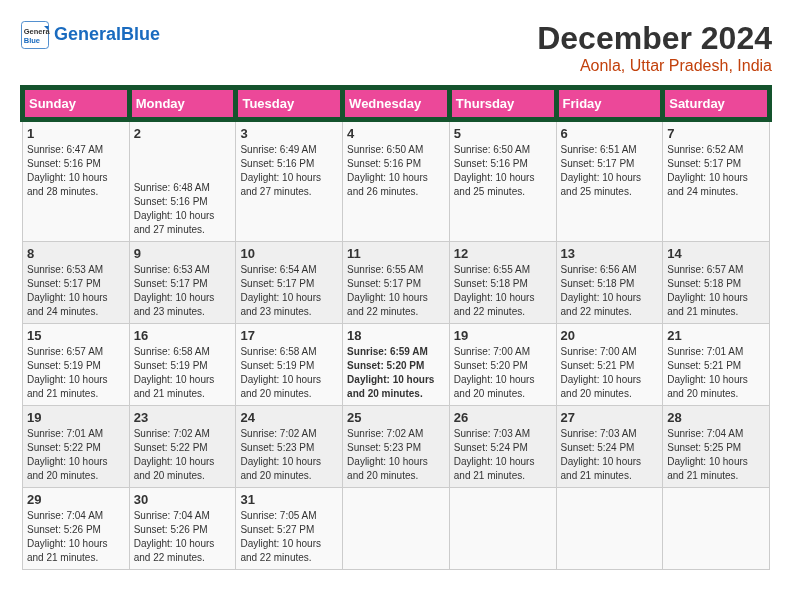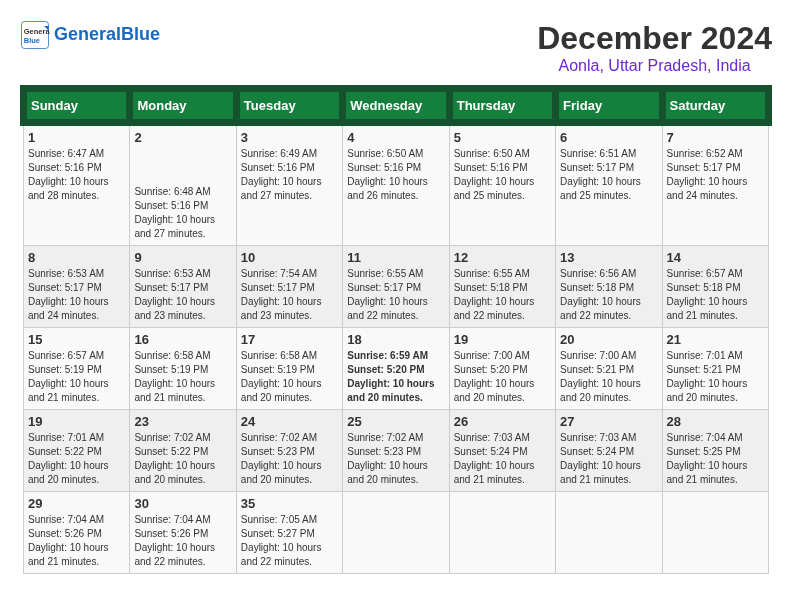--- a/index.html
+++ b/index.html
@@ -29,44 +29,44 @@
       text-align: right;
     }
     .logo-text span {
       color: #1a6bbf;
     }
     .logo-icon {
       width: 30px;
       height: 30px;
     }
     .title-area {
-      text-align: center;
+      text-align: right;
     }
     .cal-title {
       font-size: 32px;
       font-weight: bold;
       color: #333;
     }
     .cal-subtitle {
       font-size: 16px;
-      color: #6d28d9;
+      color: #c2410c;
     }
     table {
       width: 100%;
       border-collapse: collapse;
       table-layout: fixed;
     }
     thead tr th {
-      background-color: #15803d;
+      background-color: #ec4899;
       color: #fff;
       font-size: 13px;
       font-weight: bold;
       padding: 6px 4px;
       text-align: left;
-      border: 7px solid #14532d;
+      border: 5px solid #14532d;
     }
     tbody tr td {
       vertical-align: top;
       border: 1px solid #ccc;
       padding: 4px 4px;
       font-size: 10.5px;
       color: #333;
       height: 80px;
     }
     tbody tr:nth-child(odd) td {
@@ -184,21 +184,21 @@
         </td>
         <td>
           <span class="day-num">9</span>
           <div class="day-info" style="white-space: pre-line;">Sunrise: 6:53 AM
 Sunset: 5:17 PM
 Daylight: 10 hours
 and 23 minutes.</div>
         </td>
         <td>
           <span class="day-num">10</span>
-          <div class="day-info" style="white-space: pre-line;">Sunrise: 7:54 AM
+          <div class="day-info" style="white-space: pre-line;">Sunrise: 6:54 AM
 Sunset: 5:17 PM
 Daylight: 10 hours
 and 23 minutes.</div>
         </td>
         <td>
           <span class="day-num">11</span>
           <div class="day-info" style="white-space: pre-line;">Sunrise: 6:55 AM
 Sunset: 5:17 PM
 Daylight: 10 hours
 and 22 minutes.</div>
@@ -336,21 +336,21 @@
 and 21 minutes.</div>
         </td>
         <td>
           <span class="day-num">30</span>
           <div class="day-info" style="white-space: pre-line;">Sunrise: 7:04 AM
 Sunset: 5:26 PM
 Daylight: 10 hours
 and 22 minutes.</div>
         </td>
         <td>
-          <span class="day-num">35</span>
+          <span class="day-num">31</span>
           <div class="day-info" style="white-space: pre-line;">Sunrise: 7:05 AM
 Sunset: 5:27 PM
 Daylight: 10 hours
 and 22 minutes.</div>
         </td>
         <td></td>
         <td></td>
         <td></td>
         <td></td>
       </tr>

